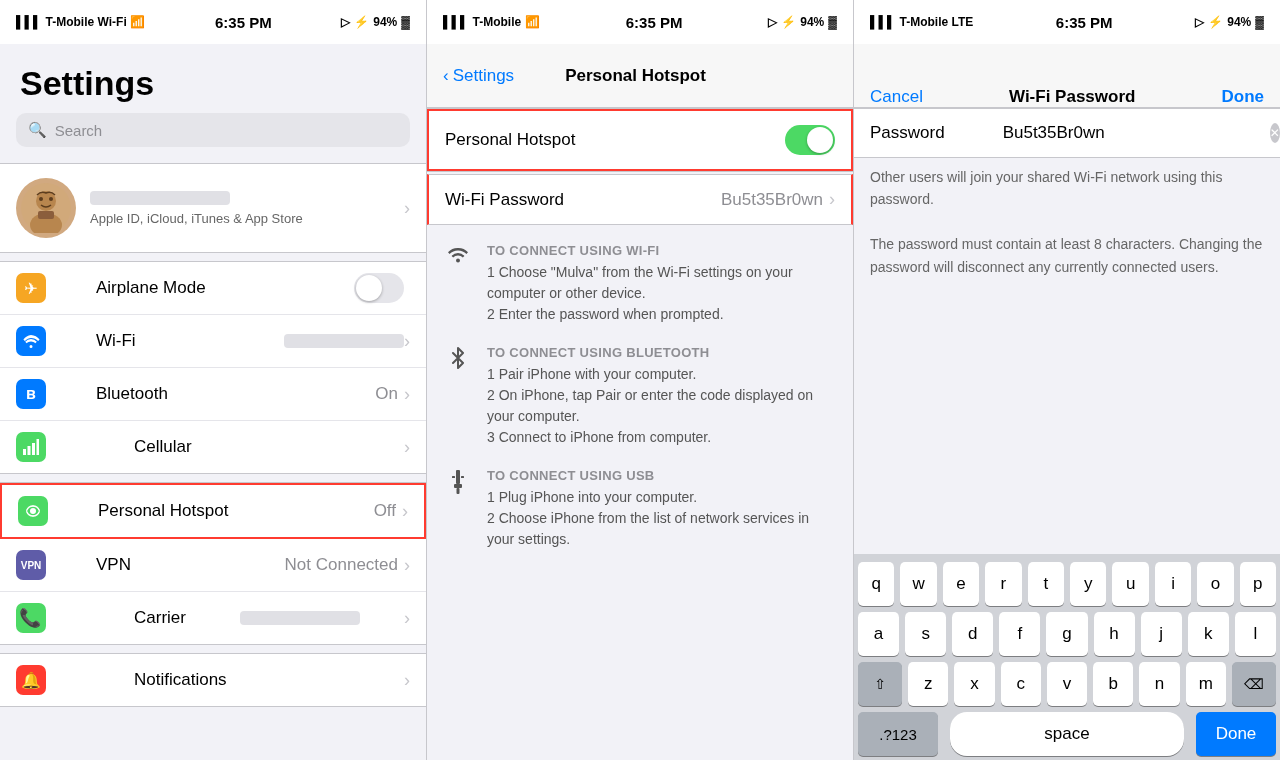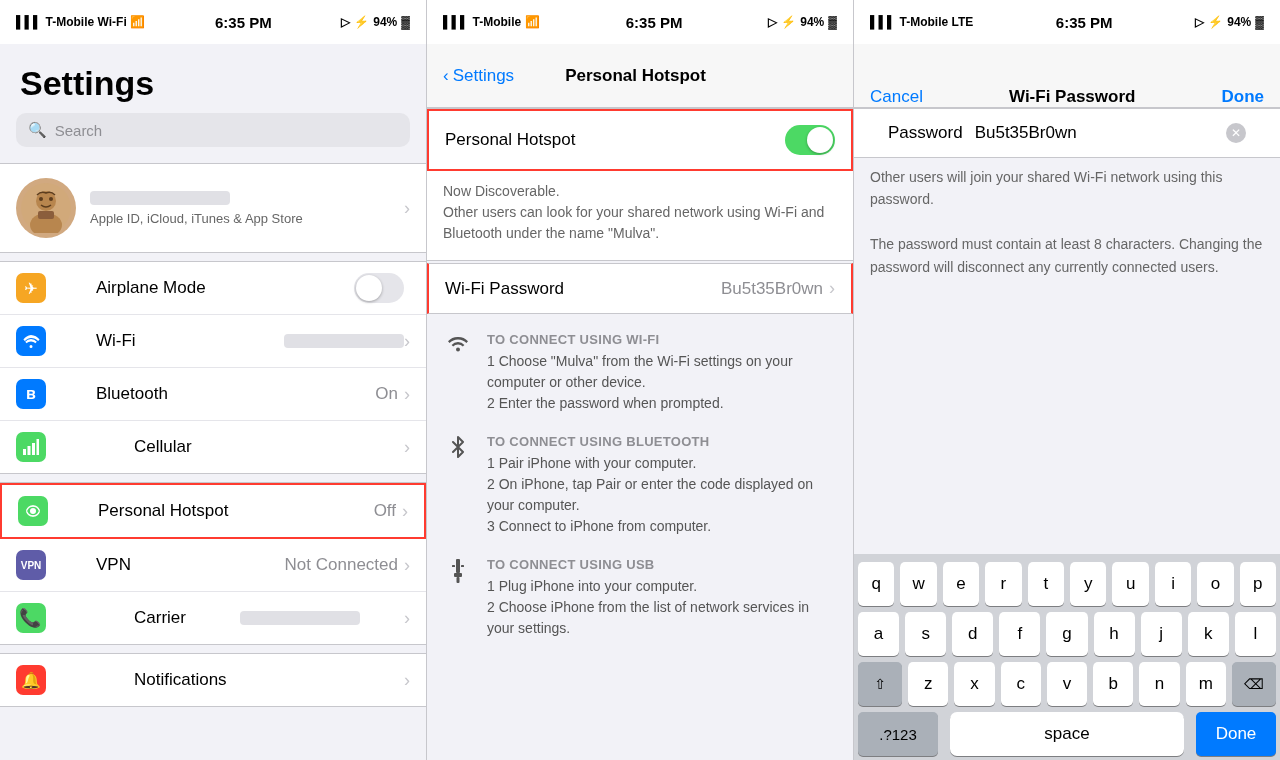--- a/index.html
+++ b/index.html
@@ -320,24 +320,25 @@
       font-size: 17px;
       font-weight: 600;
       color: #000;
     }
     .wifi-done { color: #007aff; font-size: 17px; font-weight: 600; }
 
     .password-input-section {
       background: white;
       border-top: 1px solid #c7c7cc;
       border-bottom: 1px solid #c7c7cc;
-      padding: 14px 34px;
+      padding: 14px 16px;
       display: flex;
       align-items: center;
       margin-bottom: 8px;
+      gap: 46px;
     }
     .password-label {
       font-size: 17px;
       color: #000;
       margin-right: 12px;
     }
     .password-value-input {
       flex: 1;
       font-size: 17px;
       color: #000;
@@ -420,21 +421,21 @@
       justify-content: center;
       font-size: 15px;
       color: #000;
       box-shadow: 0 1px 0 rgba(0,0,0,0.4);
       cursor: pointer;
     }
     .key-space {
       background: white;
       height: 44px;
       flex: 1;
-      border-radius: 7px;
+      border-radius: 17px;
       display: flex;
       align-items: center;
       justify-content: center;
       font-size: 17px;
       color: #000;
       box-shadow: 0 1px 0 rgba(0,0,0,0.4);
       cursor: pointer;
     }
     .key-done-btn {
       background: #007aff;
@@ -607,24 +608,20 @@
     </div>
     <div class="nav-title">Personal Hotspot</div>
     <div style="width:80px"></div>
   </div>
 
   <div style="background:white;border-top:1px solid #c7c7cc;border-bottom:1px solid #c7c7cc;margin-bottom:2px">
     <div class="hotspot-toggle-row">
       <span class="hotspot-toggle-label">Personal Hotspot</span>
       <div class="toggle-on"></div>
     </div>
-    <div class="discoverable-text">
-      Now Discoverable.<br>
-      Other users can look for your shared network using Wi-Fi and Bluetooth under the name "Mulva".
-    </div>
   </div>
 
   <div class="wifi-password-row">
     <span class="wifi-password-label">Wi-Fi Password</span>
     <span class="wifi-password-value">Bu5t35Br0wn</span>
     <span class="chevron">›</span>
   </div>
 
   <div class="connect-section">
 

